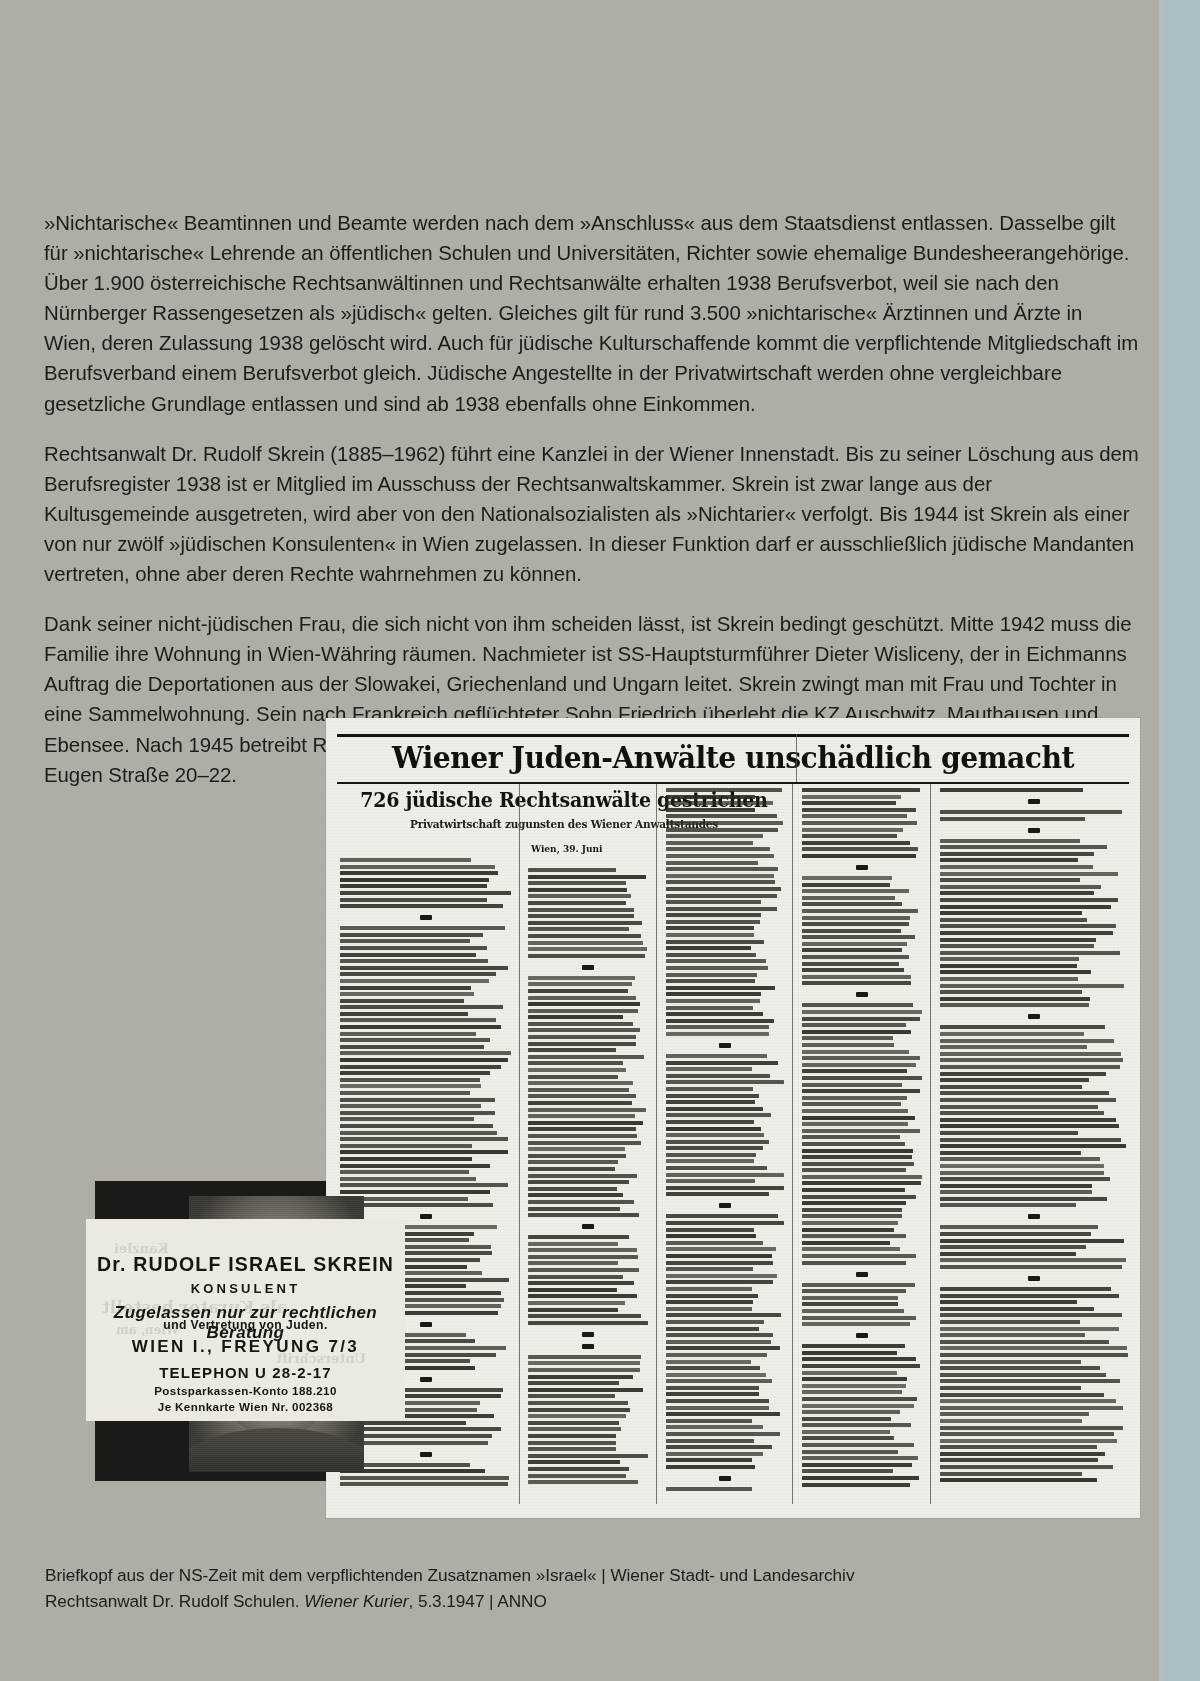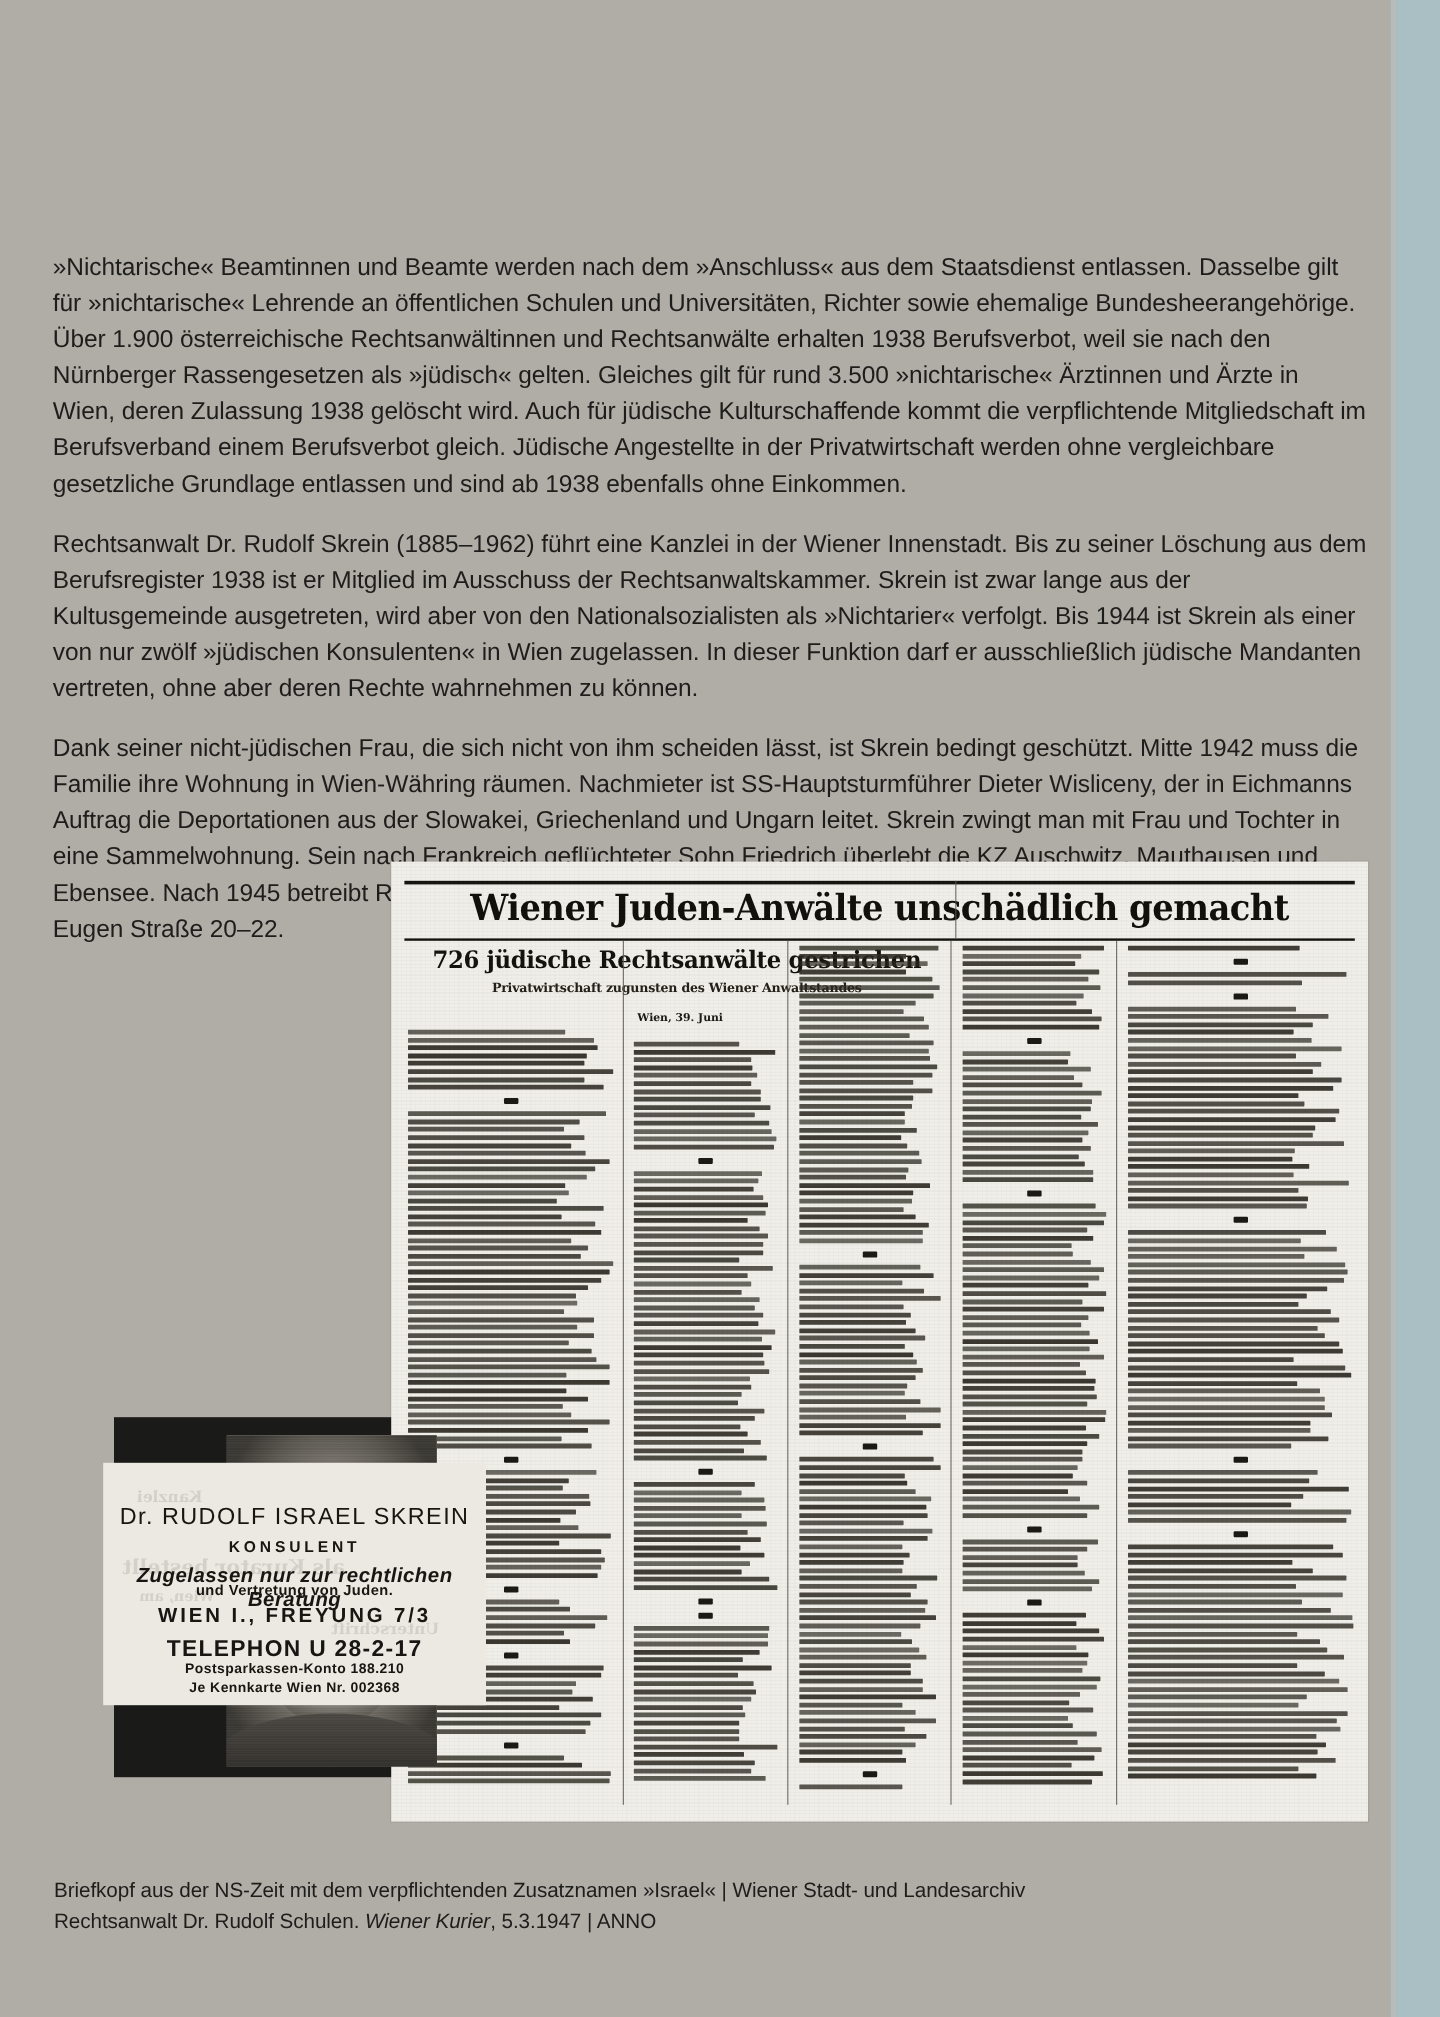--- a/index.html
+++ b/index.html
@@ -306,21 +306,21 @@
     font-weight: bold;
     color: #5d594f;
     transform: scaleX(-1);
     white-space: nowrap;
   }
   .lh-name {
     position: absolute;
     left: 0; right: 0;
     top: 34px;
     font-size: 19.5px;
-    font-weight: normal;
+    font-weight: bold;
     letter-spacing: 1.2px;
   }
   .lh-role {
     position: absolute;
     left: 0; right: 0;
     top: 62px;
     font-size: 13px;
     font-weight: bold;
     letter-spacing: 3.2px;
   }
@@ -346,21 +346,21 @@
     left: 0; right: 0;
     top: 118px;
     font-size: 17px;
     font-weight: bold;
     letter-spacing: 2.4px;
   }
   .lh-phone {
     position: absolute;
     left: 0; right: 0;
     top: 145px;
-    font-size: 19px;
+    font-size: 15px;
     font-weight: bold;
     letter-spacing: 1.1px;
   }
   .lh-acct {
     position: absolute;
     left: 0; right: 0;
     top: 165px;
     font-size: 11.6px;
     font-weight: bold;
     letter-spacing: 0.4px;

